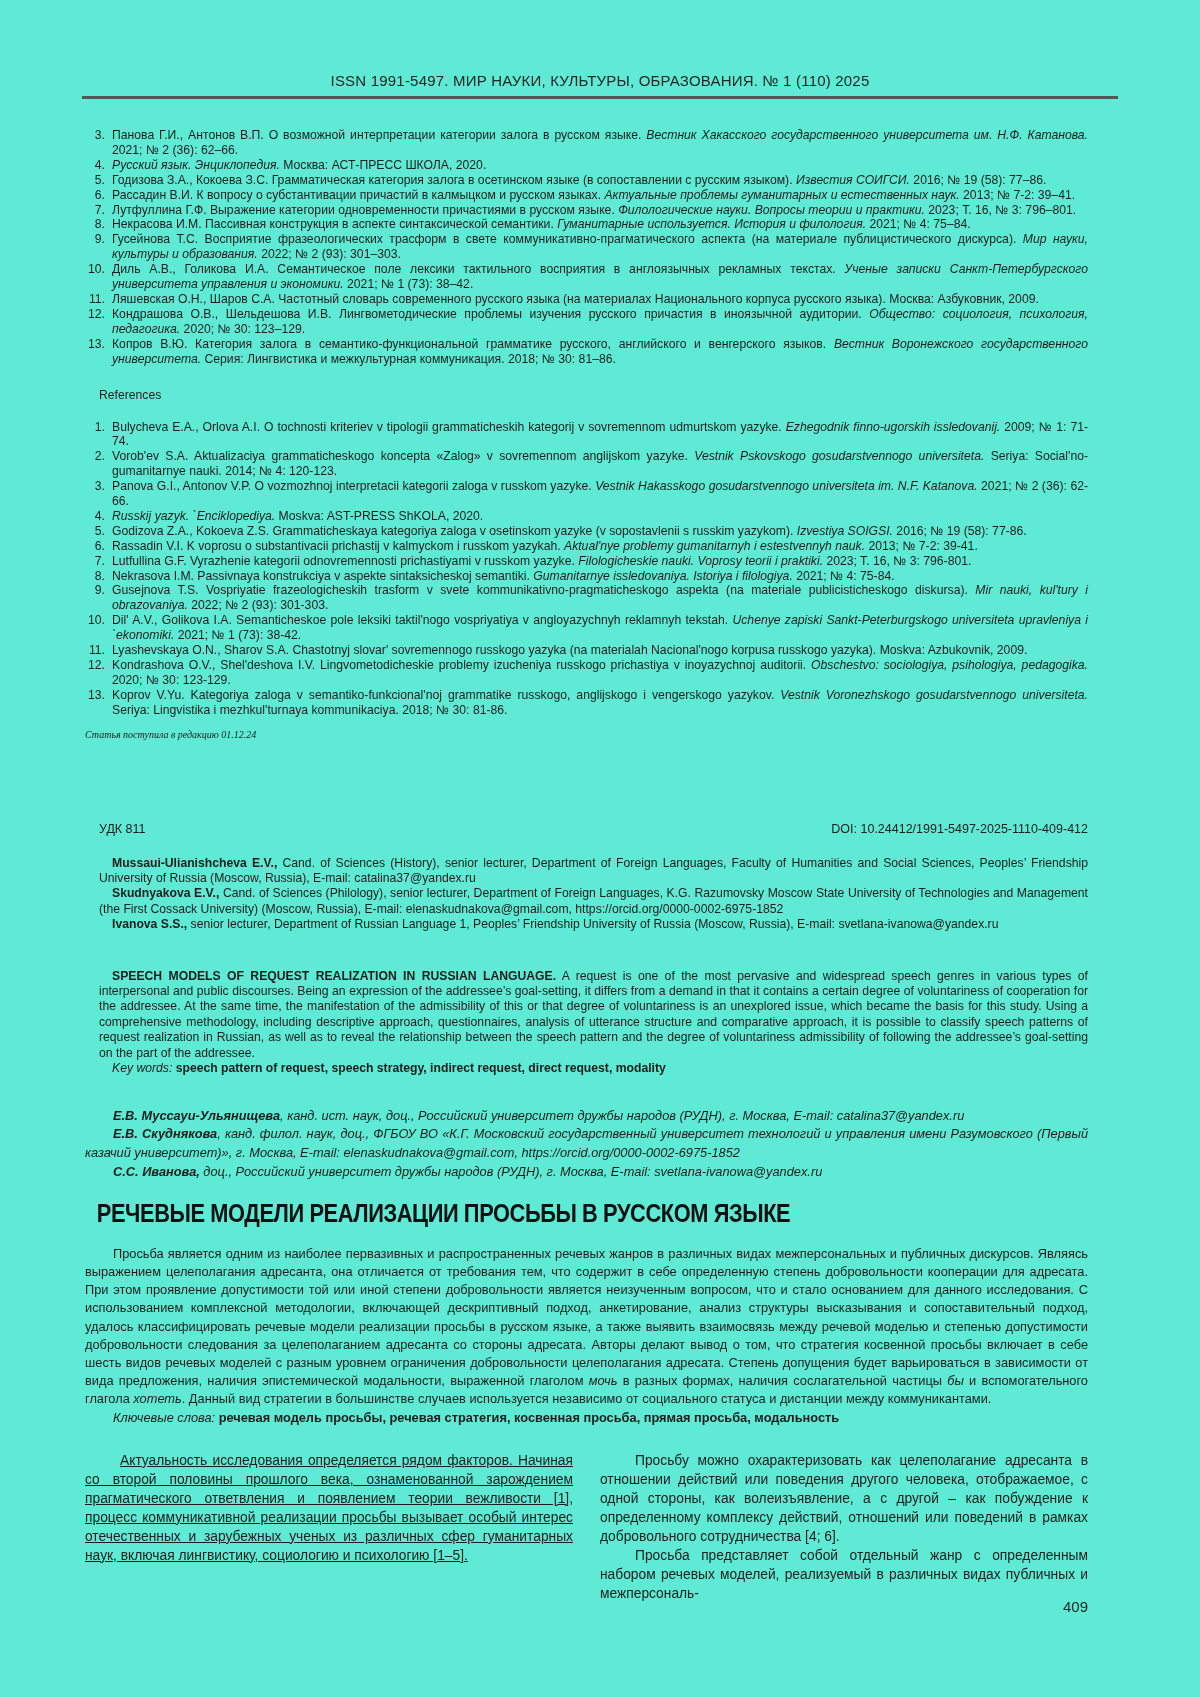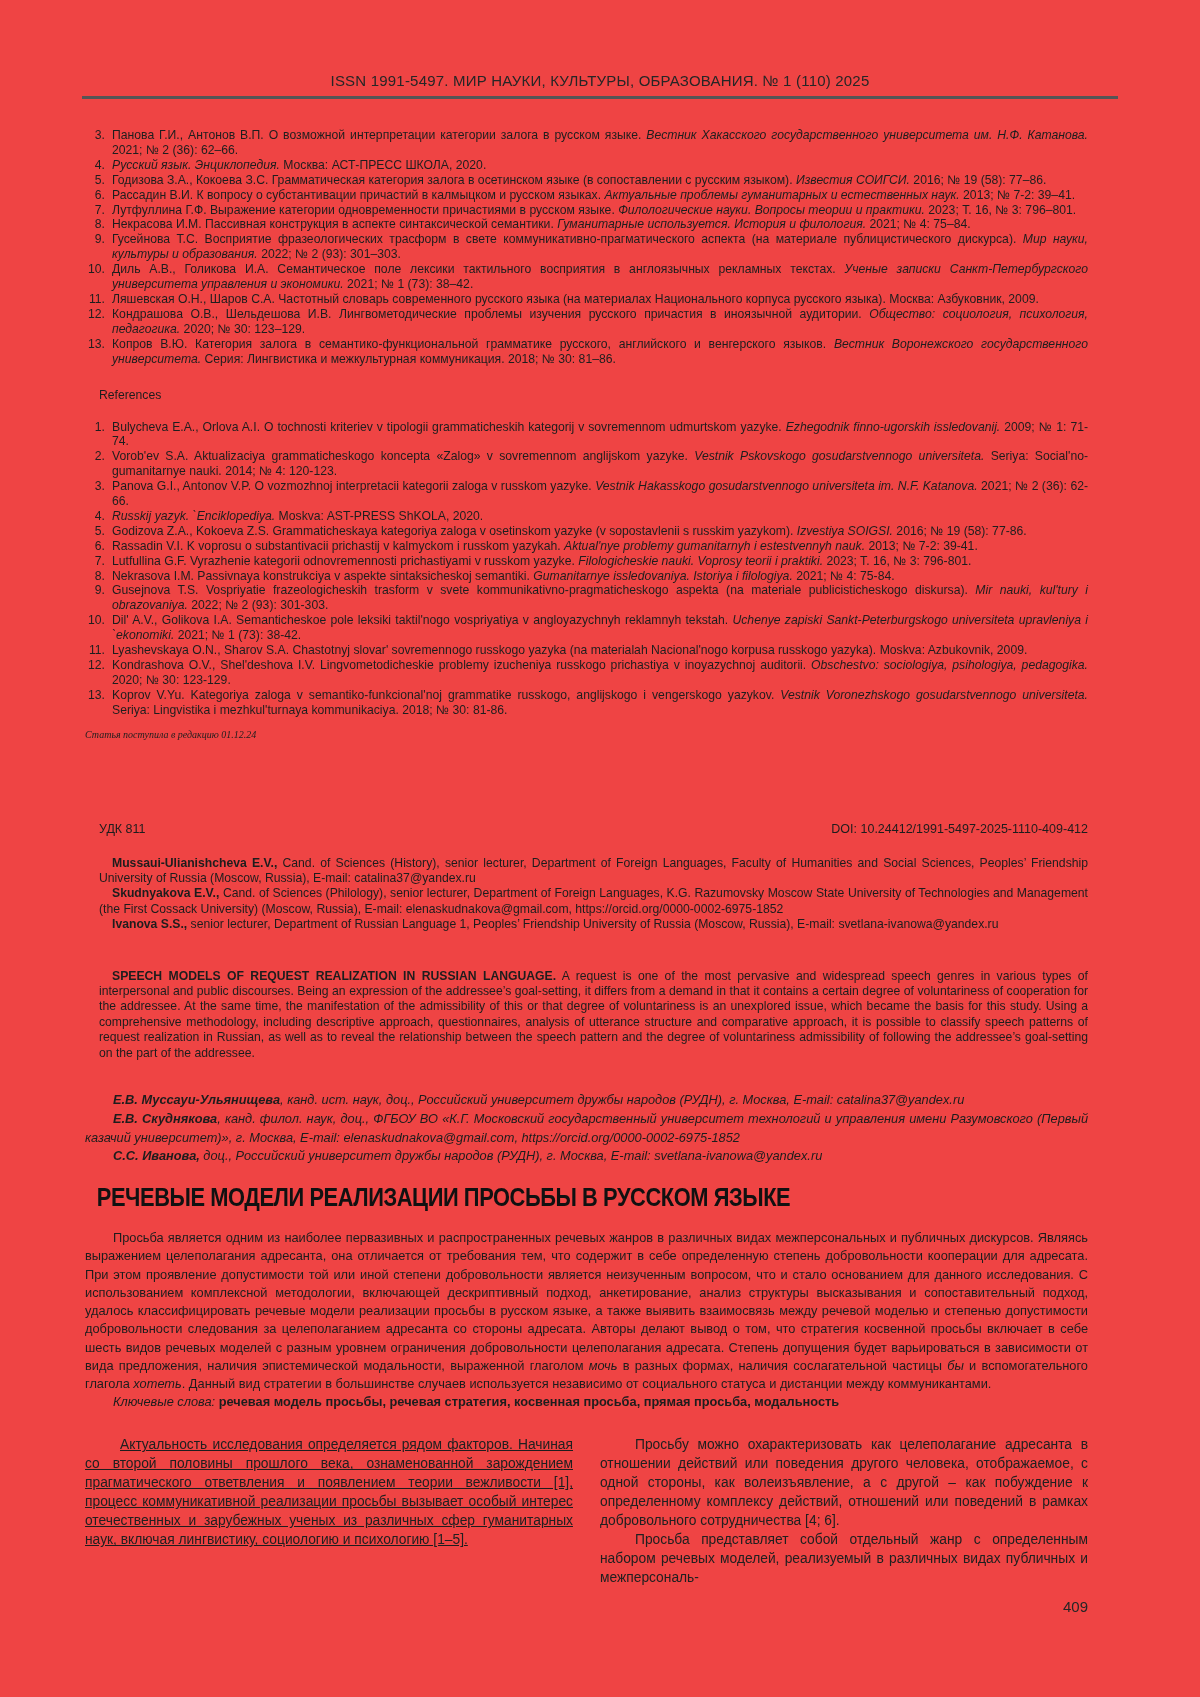--- a/index.html
+++ b/index.html
@@ -1,20 +1,20 @@
 <!DOCTYPE html>
 <html lang="ru"><head>
 <meta charset="utf-8">
 <style>
   * { margin:0; padding:0; box-sizing:border-box; }
   html, body { background:#ffffff; }
   .page {
     position:relative;
     width:1200px; height:1697px;
-    background:#ef4444;
+    background:#5eead4;
     color:#1d1d1d;
     font-family:"Liberation Sans","DejaVu Sans",sans-serif;
     overflow:hidden;
   }
   .header-line {
     position:absolute; top:72px; left:82px; right:82px;
     text-align:center; font-size:15px; color:#262626; letter-spacing:.2px;
   }
   .header-rule {
     position:absolute; top:96px; left:82px; right:82px;
@@ -207,20 +207,21 @@
     </div>
 
     <div class="authors-en">
         <div class="author-line"><span class="author-name">Mussaui-Ulianishcheva E.V.,</span><span> Cand. of Sciences (History), senior lecturer, Department of Foreign Languages, Faculty of Humanities and Social Sciences, Peoples’ Friendship University of Russia (Moscow, Russia), E-mail: catalina37@yandex.ru</span></div>
         <div class="author-line"><span class="author-name">Skudnyakova E.V.,</span><span> Cand. of Sciences (Philology), senior lecturer, Department of Foreign Languages, K.G. Razumovsky Moscow State University of Technologies and Management (the First Cossack University) (Moscow, Russia), E-mail: elenaskudnakova@gmail.com, https://orcid.org/0000-0002-6975-1852</span></div>
         <div class="author-line"><span class="author-name">Ivanova S.S.,</span><span> senior lecturer, Department of Russian Language 1, Peoples’ Friendship University of Russia (Moscow, Russia), E-mail: svetlana-ivanowa@yandex.ru</span></div>
       </div>
 
     <p class="abstract-en"><span class="bd">SPEECH MODELS OF REQUEST REALIZATION IN RUSSIAN LANGUAGE.</span><span> A request is one of the most pervasive and widespread speech genres in various types of interpersonal and public discourses. Being an expression of the addressee’s goal-setting, it differs from a demand in that it contains a certain degree of voluntariness of cooperation for the addressee. At the same time, the manifestation of the admissibility of this or that degree of voluntariness is an unexplored issue, which became the basis for this study. Using a comprehensive methodology, including descriptive approach, questionnaires, analysis of utterance structure and comparative approach, it is possible to classify speech patterns of request realization in Russian, as well as to reveal the relationship between the speech pattern and the degree of voluntariness admissibility of following the addressee’s goal-setting on the part of the addressee.</span></p>
 
+    <p class="kw-line en"><span class="it">Key words:</span><span class="bd"> speech pattern of request, speech strategy, indirect request, direct request, modality</span></p>
 
     <div class="authors-ru">
         <div class="author-line"><span class="author-name">Е.В. Муссауи-Ульянищева</span><span>, канд. ист. наук, доц., Российский университет дружбы народов (РУДН), г. Москва, E-mail: catalina37@yandex.ru</span></div>
         <div class="author-line"><span class="author-name">Е.В. Скуднякова</span><span>, канд. филол. наук, доц., ФГБОУ ВО «К.Г. Московский государственный университет технологий и управления имени Разумовского (Первый казачий университет)», г. Москва, E-mail: elenaskudnakova@gmail.com, https://orcid.org/0000-0002-6975-1852</span></div>
         <div class="author-line"><span class="author-name">С.С. Иванова,</span><span> доц., Российский университет дружбы народов (РУДН), г. Москва, E-mail: svetlana-ivanowa@yandex.ru</span></div>
       </div>
 
     <h1 class="article-title">РЕЧЕВЫЕ МОДЕЛИ РЕАЛИЗАЦИИ ПРОСЬБЫ В РУССКОМ ЯЗЫКЕ</h1>
 
     <p class="abstract-ru"><span>Просьба является одним из наиболее первазивных и распространенных речевых жанров в различных видах межперсональных и публичных дискурсов. Являясь выражением целеполагания адресанта, она отличается от требования тем, что содержит в себе определенную степень добровольности кооперации для адресата. При этом проявление допустимости той или иной степени добровольности является неизученным вопросом, что и стало основанием для данного исследования. С использованием комплексной методологии, включающей дескриптивный подход, анкетирование, анализ структуры высказывания и сопоставительный подход, удалось классифицировать речевые модели реализации просьбы в русском языке, а также выявить взаимосвязь между речевой моделью и степенью допустимости добровольности следования за целеполаганием адресанта со стороны адресата. Авторы делают вывод о том, что стратегия косвенной просьбы включает в себе шесть видов речевых моделей с разным уровнем ограничения добровольности целеполагания адресата. Степень допущения будет варьироваться в зависимости от вида предложения, наличия эпистемической модальности, выраженной глаголом </span><span class="it">мочь</span><span> в разных формах, наличия сослагательной частицы </span><span class="it">бы</span><span> и вспомогательного глагола </span><span class="it">хотеть</span><span>. Данный вид стратегии в большинстве случаев используется независимо от социального статуса и дистанции между коммуникантами.</span></p>

